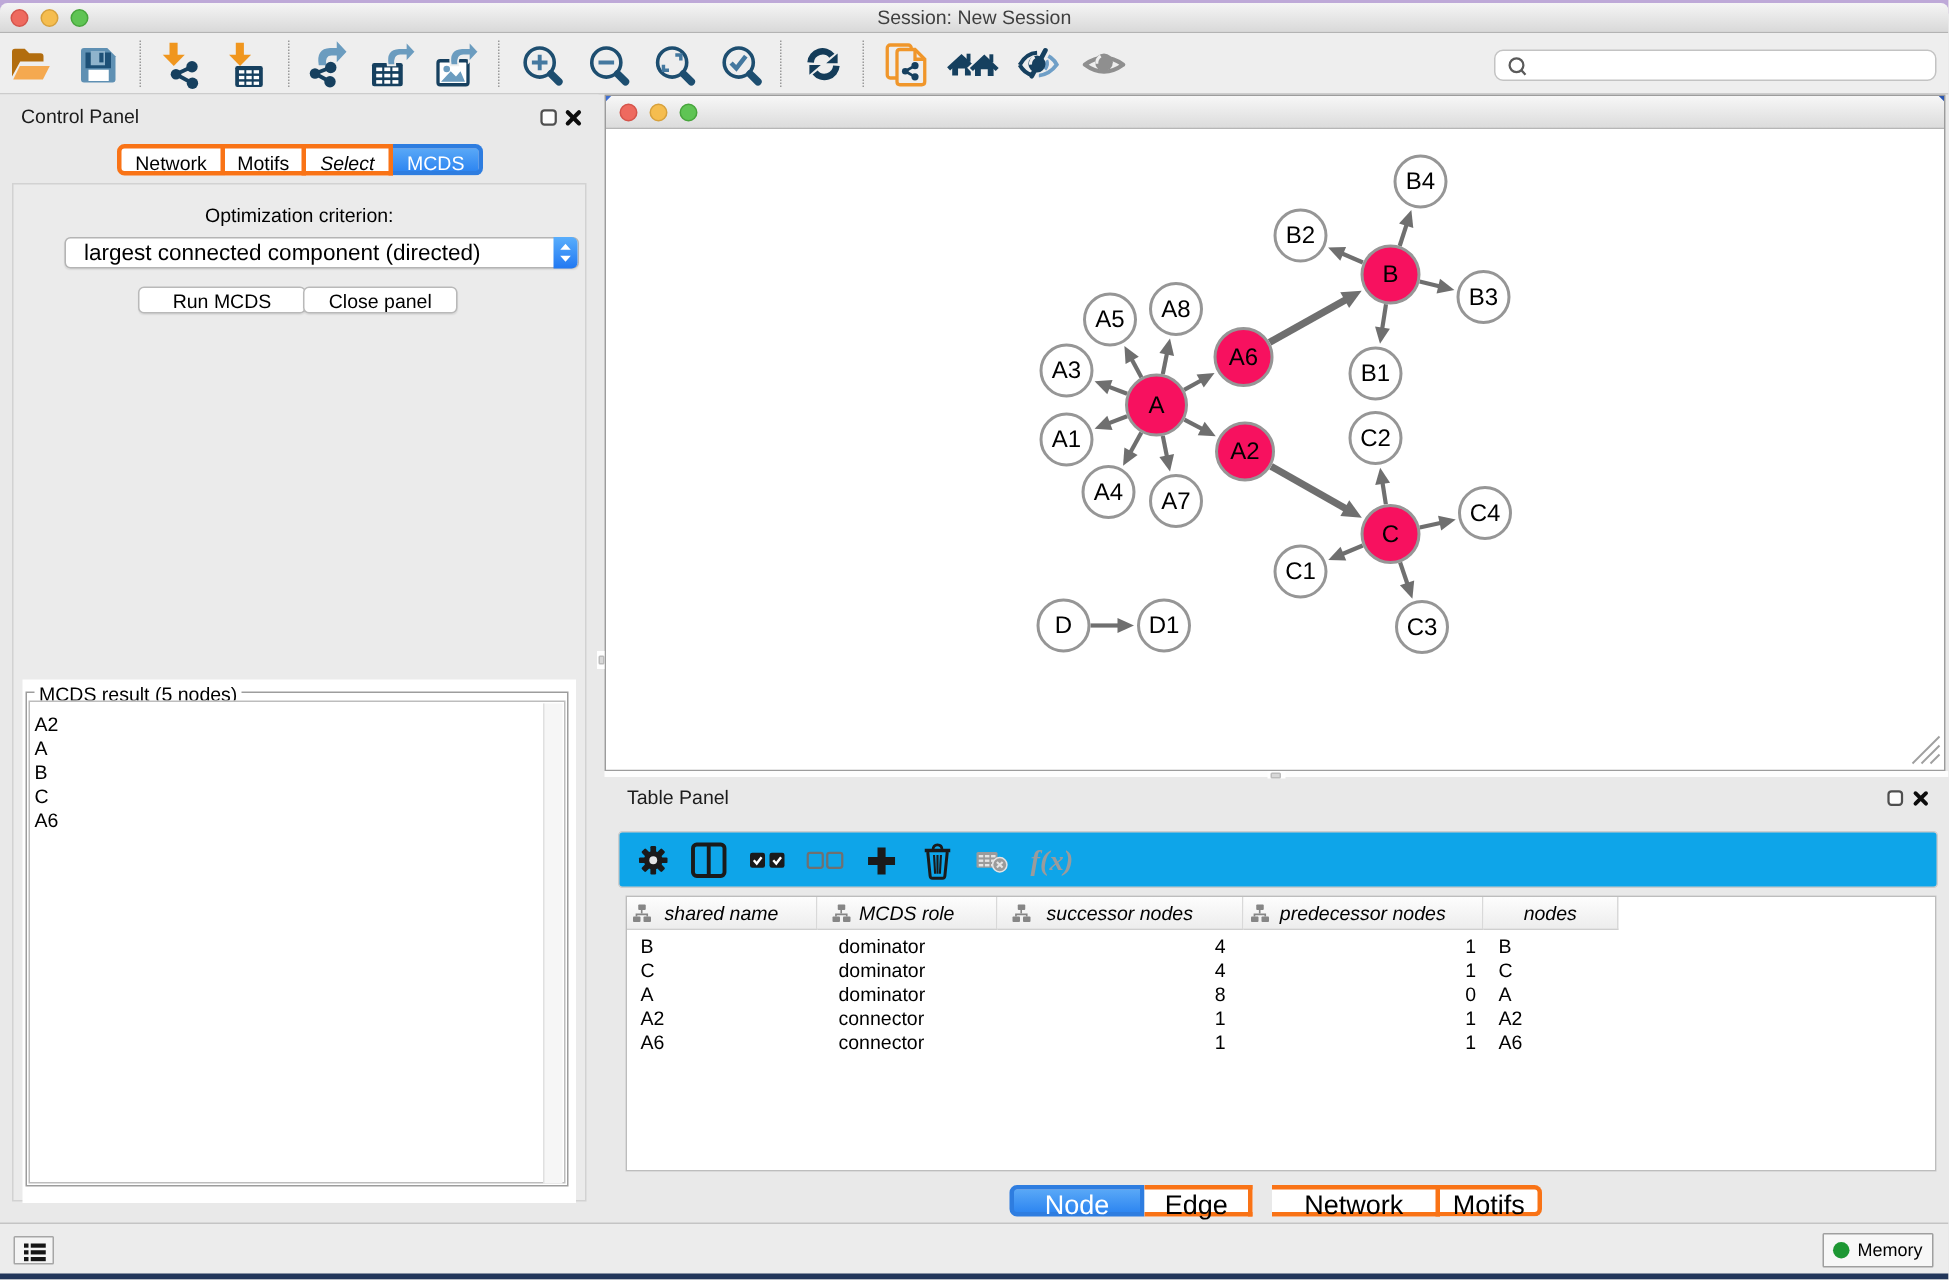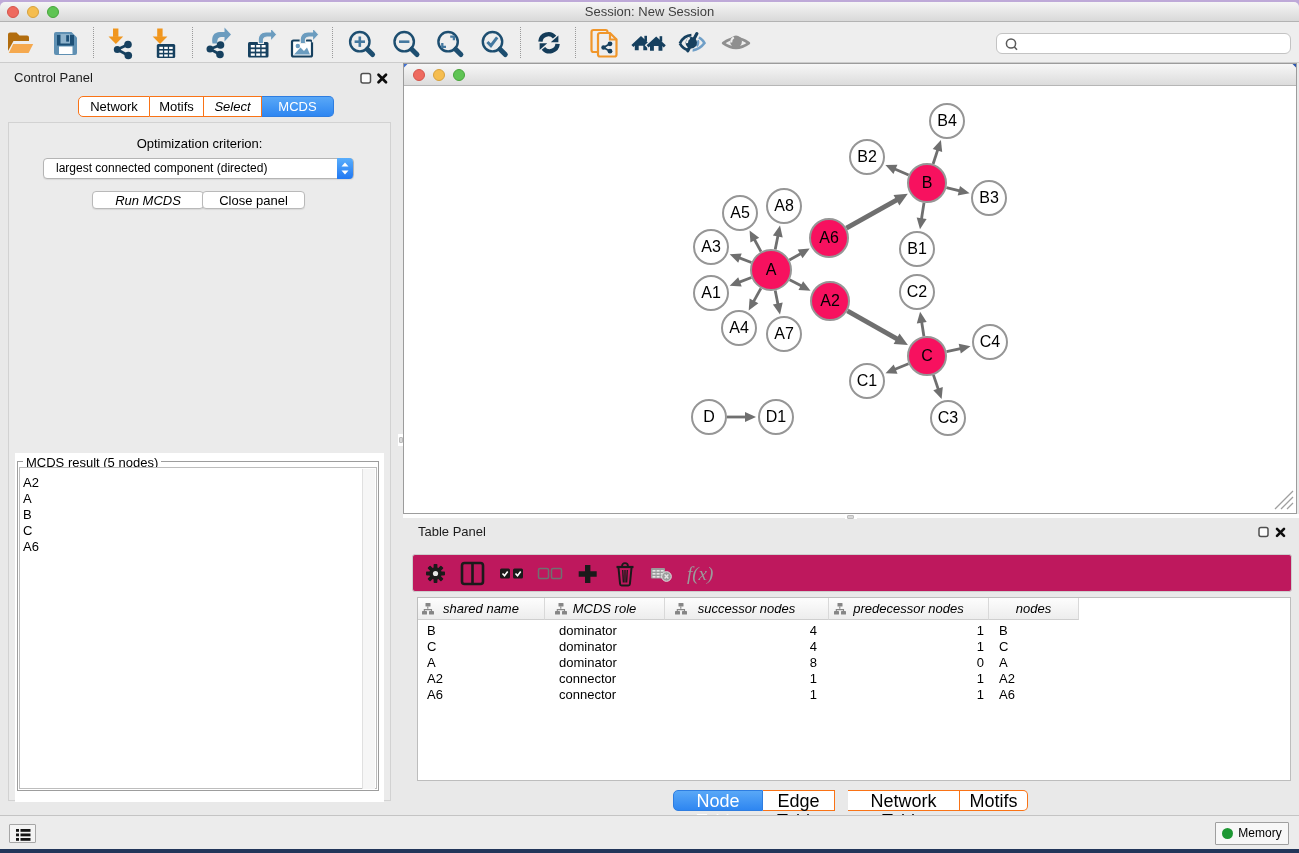--- a/index.html
+++ b/index.html
@@ -20,27 +20,27 @@
 
 #toolbar { left:0; top:22px; width:1299px; height:41px; background:#eeeeee; border-bottom:1px solid #cccccc; }
 .tsep { position:absolute; top:5px; height:31px; width:0; border-left:1px dotted #9a9a9a; }
 #searchbox { left:996px; top:33px; width:295px; height:21px; background:#fff;
   border:1px solid #c3c3c3; border-radius:6px; }
 
 
 #cpanel { left:0; top:63px; width:399px; height:750px; background:#e9e9e9; }
 #cp-title { left:14px; top:70px; font-size:13px; color:#1c1c1c; }
 #cp-tabs { left:78px; top:96px; height:21px; width:244px; font-size:13px; }
-.seg { position:absolute; top:0; height:21px; background:#ffffff; border:1px solid #f97316;
+.seg { position:absolute; top:0; height:21px; background:#ffffff; border:3px solid #f97316;
   text-align:center; line-height:20px; color:#000; }
 #cp-inner { left:8px; top:122px; width:383px; height:679px; background:#ebebeb;
   border:1px solid #d2d2d2; }
 #opt-label { left:0; top:136px; width:399px; text-align:center; font-size:13px; color:#000; }
-#dropdown { left:43px; top:158px; width:311px; height:21px; background:#fff;
-  border:1px solid #b4b4b4; border-radius:4px; font-size:12px; line-height:19px; color:#000;
+#dropdown { left:43px; top:158px; width:343px; height:21px; background:#fff;
+  border:1px solid #b4b4b4; border-radius:4px; font-size:15px; line-height:19px; color:#000;
   padding-left:12px; box-shadow:0 1px 1px rgba(0,0,0,.08); }
 #dd-step { right:0px; top:-1px; width:16px; height:21px; border-radius:0 4px 4px 0;
   background:linear-gradient(#59aefc,#2178f2); position:absolute; }
 .btn { position:absolute; background:#ffffff; border:1px solid #b9b9b9; border-radius:4px;
   font-size:13px; text-align:center; color:#000; box-shadow:0 1px 1px rgba(0,0,0,.08); }
 #mcds-white { left:15px; top:453px; width:369px; height:349px; background:#ffffff; }
 #mcds-fieldset { left:17px; top:461px; width:362px; height:330px; border:1px solid #9d9d9d; }
 #mcds-legend { left:23px; top:455px; background:#ffffff; font-size:13px; padding:0 3px; color:#000; }
 #mcds-list { left:19px; top:467px; width:358px; height:322px; background:#fff; border:1px solid #bdbdbd; }
 #mcds-list .mi { font-size:13px; color:#000; padding-left:3px; height:16px; line-height:16px; }
@@ -55,22 +55,22 @@
 #net-titlebar .t2 { left:29px; background:#f5bd4f; border:1px solid #d7a13c; }
 #net-titlebar .t3 { left:49px; background:#5fc454; border:1px solid #47a53c; }
 #net-titlebar .tl { top:5px; }
 #net-title { left:0; top:4px; width:892px; text-align:center; font-size:13px; color:#2e2e2e; position:absolute; }
 #net-content { left:0; top:23px; width:892px; height:426px; position:absolute; overflow:hidden; background:#fff; }
 #graph { position:absolute; left:-404px; top:-86px; }
 
 
 #tpanel { left:403px; top:514px; width:896px; height:299px; background:#e9e9e9; }
 #tp-title { left:15px; top:10px; font-size:13px; color:#1c1c1c; position:absolute; }
-#tp-toolbar { left:9px; top:40px; width:880px; height:38px; background:#be185d;
-  border:1px solid #cdcdcd; border-radius:3px; position:absolute; }
+#tp-toolbar { left:9px; top:40px; width:880px; height:38px; background:#0ea5e9;
+  border:1px solid #cdcdcd; border-radius:3px; position:absolute;font-weight:bold; }
 #tp-table { left:14px; top:83px; width:874px; height:184px; background:#fff;
   border:1px solid #bdbdbd; position:absolute; font-size:13px; }
 .th { position:absolute; top:0; height:22px; background:linear-gradient(#fdfdfd,#ededed);
   border-right:1px solid #d9d9d9; border-bottom:1px solid #cfcfcf; text-align:center;
   line-height:22px; color:#000;font-style:italic; }
 .td { position:absolute; height:16px; line-height:16px; color:#000; }
 #tp-tabs { left:0; top:276px; width:896px; height:22px; position:absolute; font-size:18px; }
 
 
 #statusbar { left:0; top:815px; width:1299px; height:34px; background:#ececec; border-top:1px solid #c4c4c4; }
@@ -257,32 +257,32 @@
   <g stroke="#0d0d0d" stroke-width="2.7" stroke-linecap="round">
     <line x1="18.5" y1="2.8" x2="26" y2="10.3"></line>
       <line x1="26" y1="2.8" x2="18.5" y2="10.3"></line>
   </g>
 </svg>
 <div class="abs" id="cp-inner"></div>
 <div class="abs" id="cp-tabs">
   <div class="seg" style="left:0; width:72px; border-radius:5px 0 0 5px;">Network</div>
   <div class="seg" style="left:72px; width:54px; border-left:none;">Motifs</div>
   <div class="seg" style="left:126px; width:58px; border-left:none;font-style:italic;">Select</div>
-  <div class="seg" style="left:184px; width:72px; border-left:none; background:linear-gradient(#59a8f7,#2e86f1); color:#fff; border-color:#2e7de0; border-radius:0 5px 5px 0;">MCDS</div>
+  <div class="seg" style="left:184px; width:60px; border-left:none; background:linear-gradient(#59a8f7,#2e86f1); color:#fff; border-color:#2e7de0; border-radius:0 5px 5px 0;">MCDS</div>
 </div>
 <div class="abs" id="opt-label">Optimization criterion:</div>
 <div class="abs" id="dropdown">largest connected component (directed)
   <div id="dd-step">
     <svg width="16" height="21">
       <path d="M4.5,8.5 L8,4.5 L11.5,8.5 Z" fill="#fff"></path>
       <path d="M4.5,12.5 L8,16.5 L11.5,12.5 Z" fill="#fff"></path>
     </svg>
   </div>
 </div>
-<div class="btn" style="left:92px; top:191px; width:112px; height:18px; line-height:17px;font-style:italic;">Run MCDS</div>
+<div class="btn" style="left:92px; top:191px; width:112px; height:18px; line-height:17px;">Run MCDS</div>
 <div class="btn" style="left:202px; top:191px; width:103px; height:18px; line-height:17px;">Close panel</div>
 <div class="abs" id="mcds-white"></div>
 <div class="abs" id="mcds-fieldset"></div>
 <div class="abs" id="mcds-legend">MCDS result (5 nodes)</div>
 <div class="abs" id="mcds-list">
   <div class="mi" style="margin-top:7px">A2</div>
     <div class="mi">A</div>
     <div class="mi">B</div>
     <div class="mi">C</div>
     <div class="mi">A6</div>

